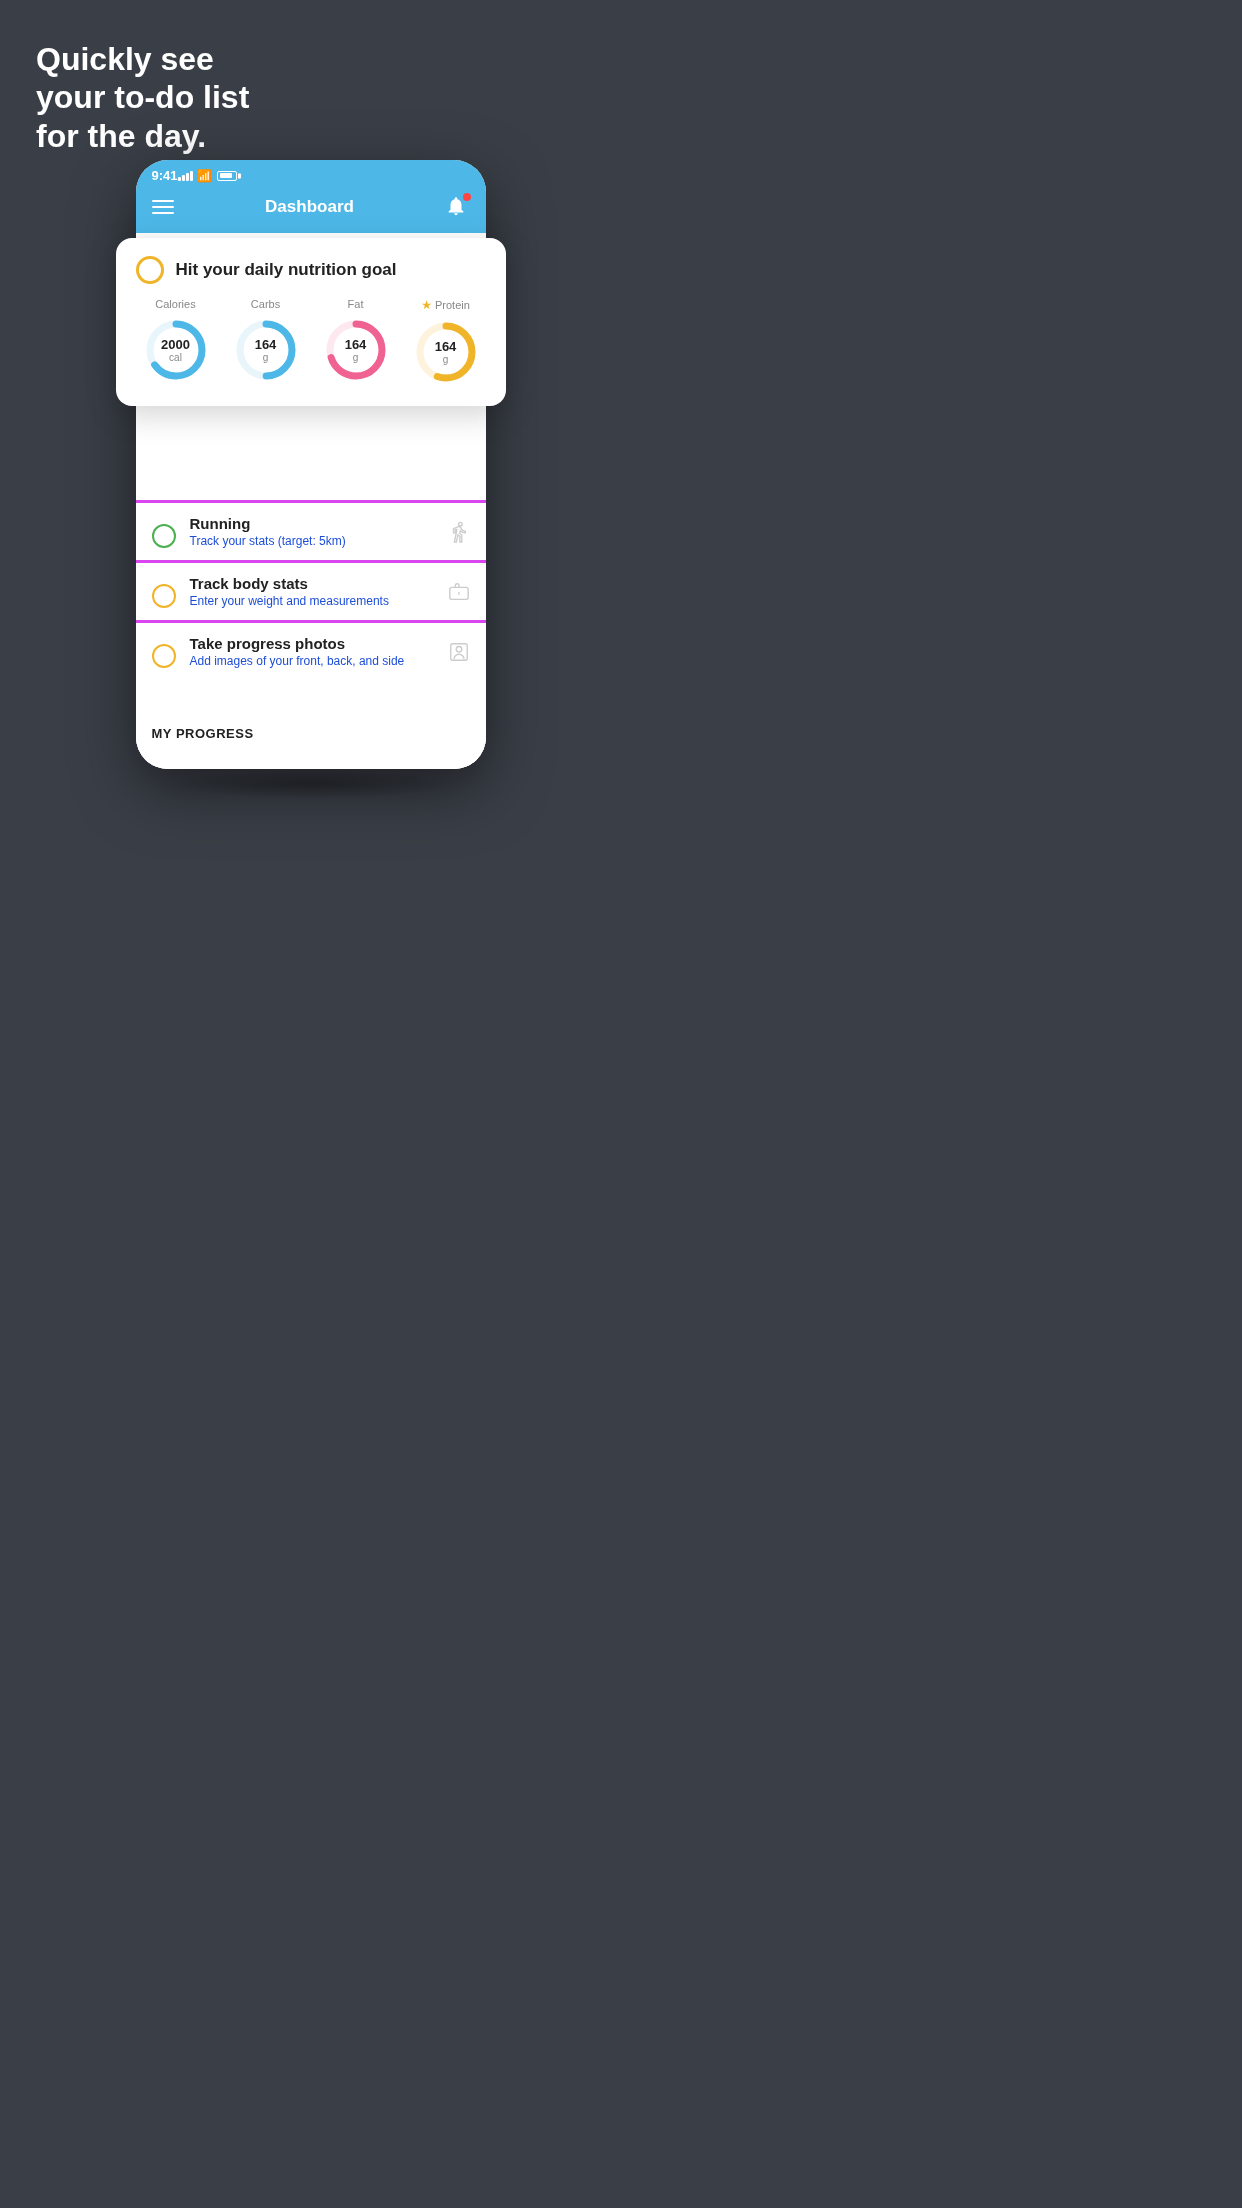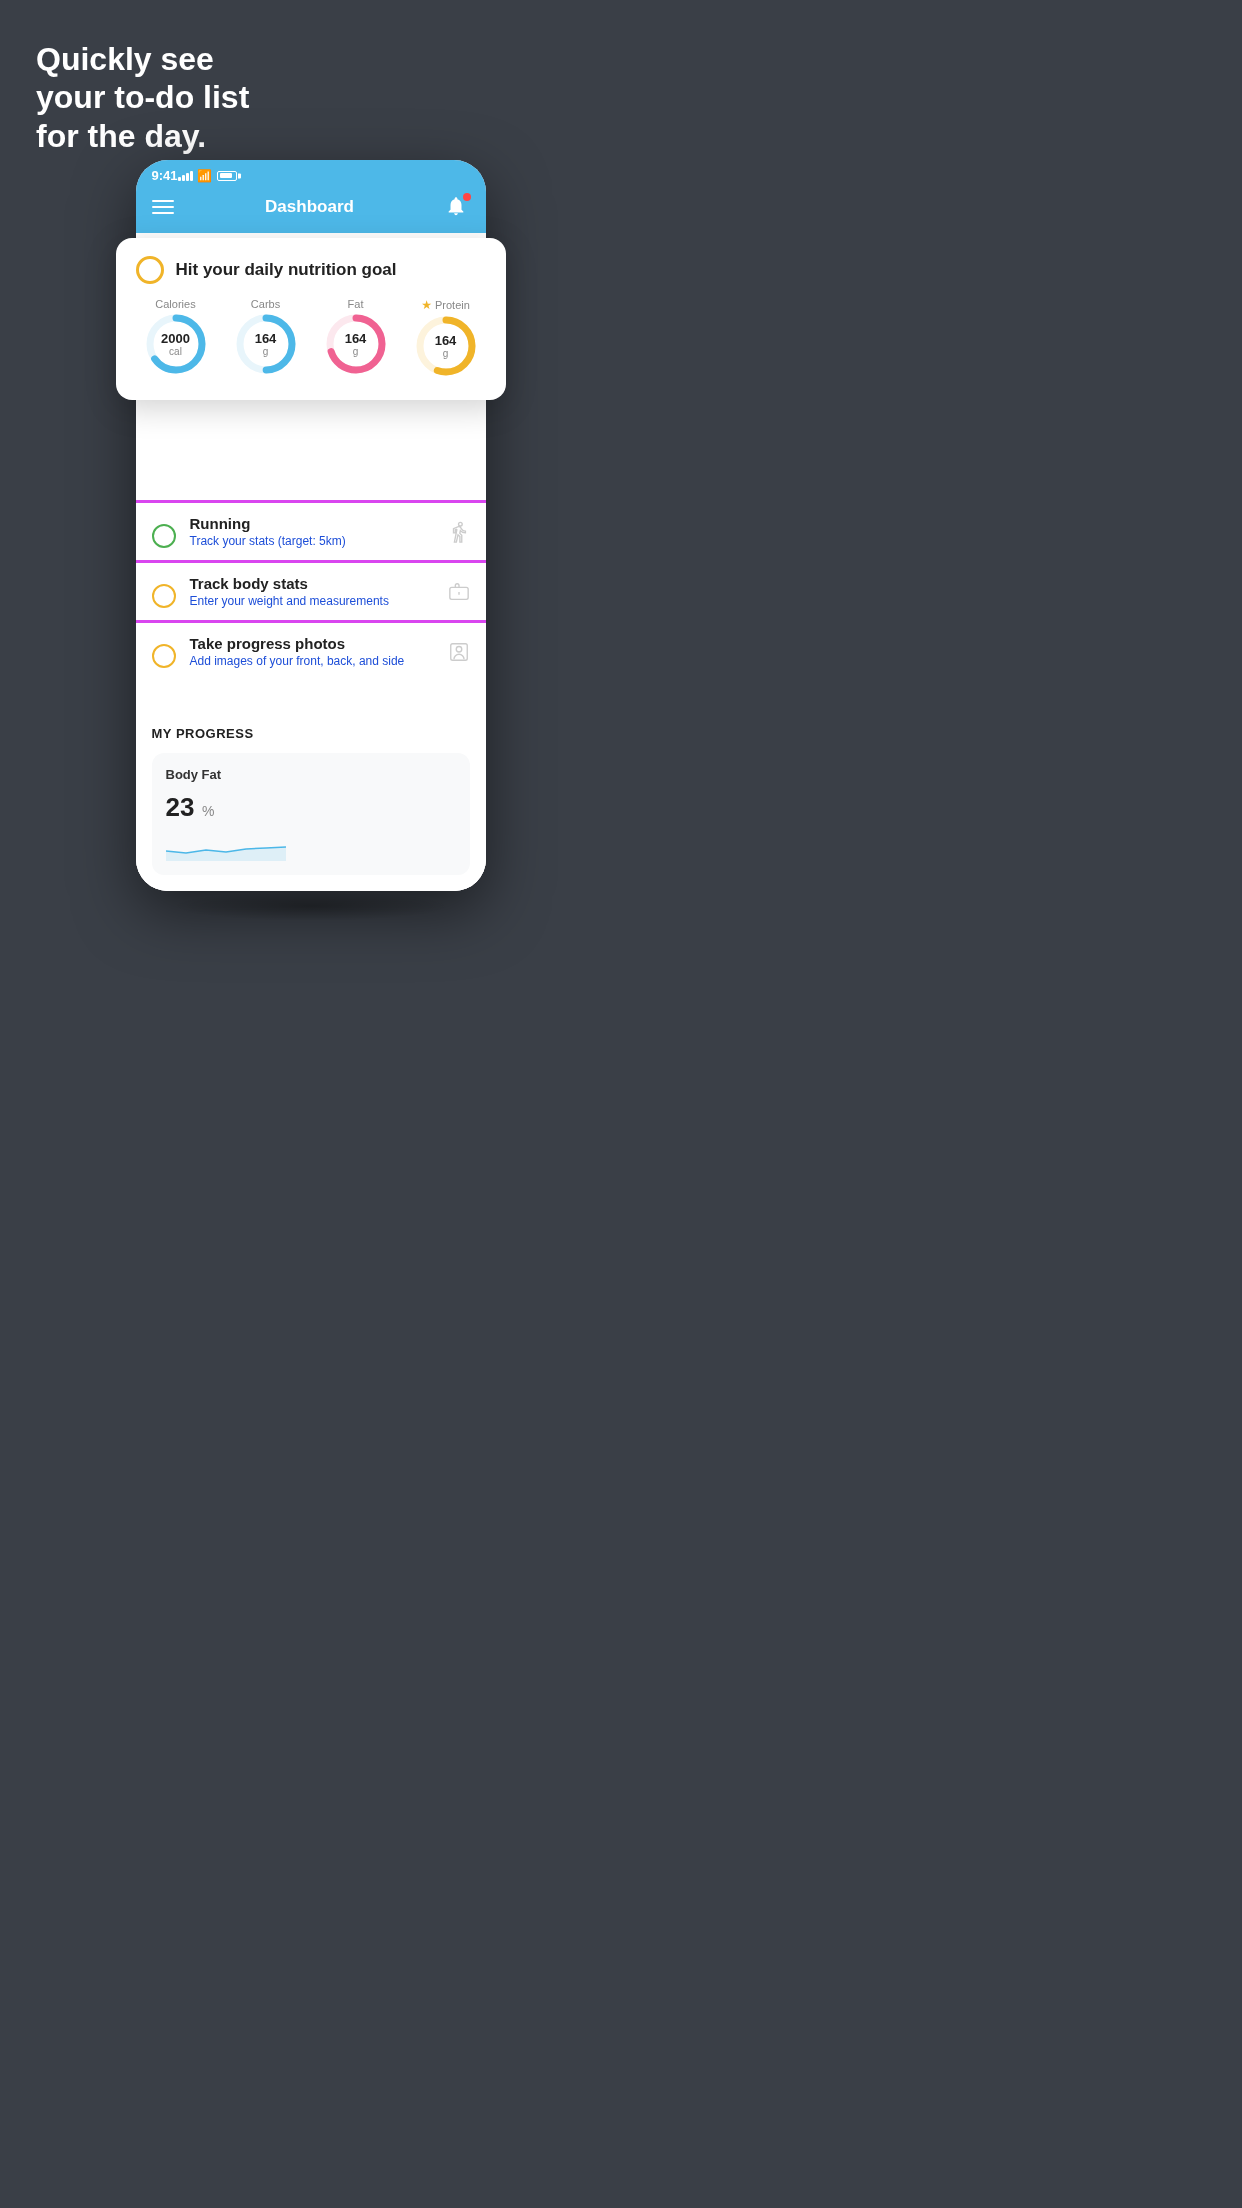--- a/index.html
+++ b/index.html
@@ -175,20 +175,21 @@
 
     .nutrition-row {
       display: flex;
       justify-content: space-around;
       gap: 10px;
     }
     .nutrition-item {
       display: flex;
       flex-direction: column;
       align-items: center;
+      gap: 6px;
     }
     .nutrition-label {
       font-size: 11px;
       color: #888;
       display: flex;
       align-items: center;
       gap: 3px;
     }
     .star-icon { color: #f0b429; font-size: 12px; }
 
@@ -362,33 +363,20 @@
           </svg>
         </span>
       </div>
 
       <div style="height: 30px;"></div>
       <div class="progress-section">
         <div class="progress-title">MY PROGRESS</div>
         <div class="progress-cards">
 
 
-          <div class="progress-card">
-            <div class="progress-card-title">Body Fat</div>
-            <div>
-              <span class="progress-value">23</span>
-              <span class="progress-unit">%</span>
-            </div>
-            <div class="sparkline">
-              <svg width="120" height="30" viewBox="0 0 120 30">
-                <polyline points="0,20 20,22 40,19 60,21 80,18 100,17 120,16" fill="none" stroke="#4db8e8" stroke-width="1.5" stroke-linejoin="round"></polyline>
-                <polyline points="0,20 20,22 40,19 60,21 80,18 100,17 120,16 120,30 0,30" fill="rgba(77,184,232,0.15)" stroke="none"></polyline>
-              </svg>
-            </div>
-          </div>
         </div>
       </div>
 
     </div>
   </div>
   <div class="phone-shadow"></div>
 </div>
 
 <div class="floating-card">
   <div class="card-header">

